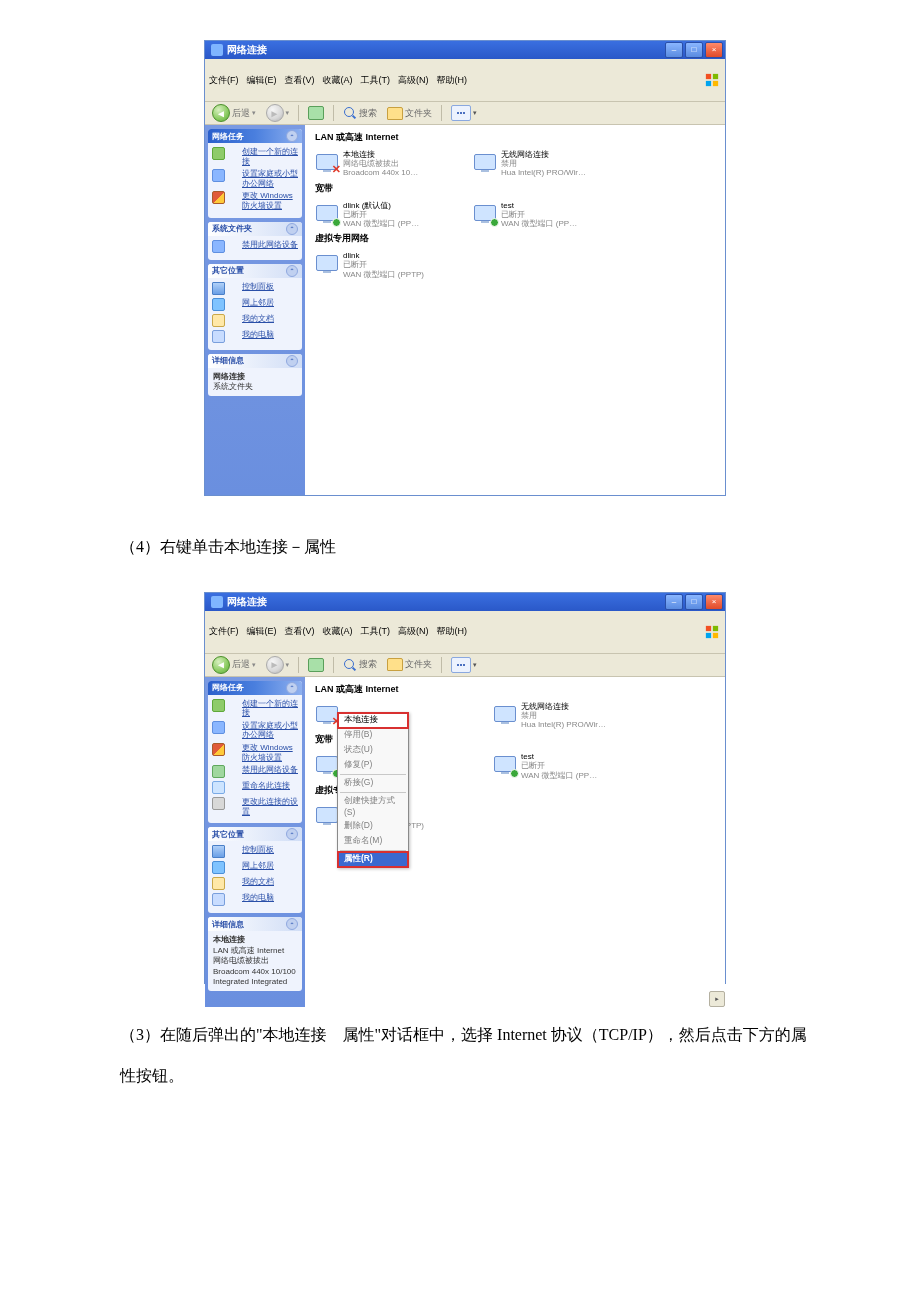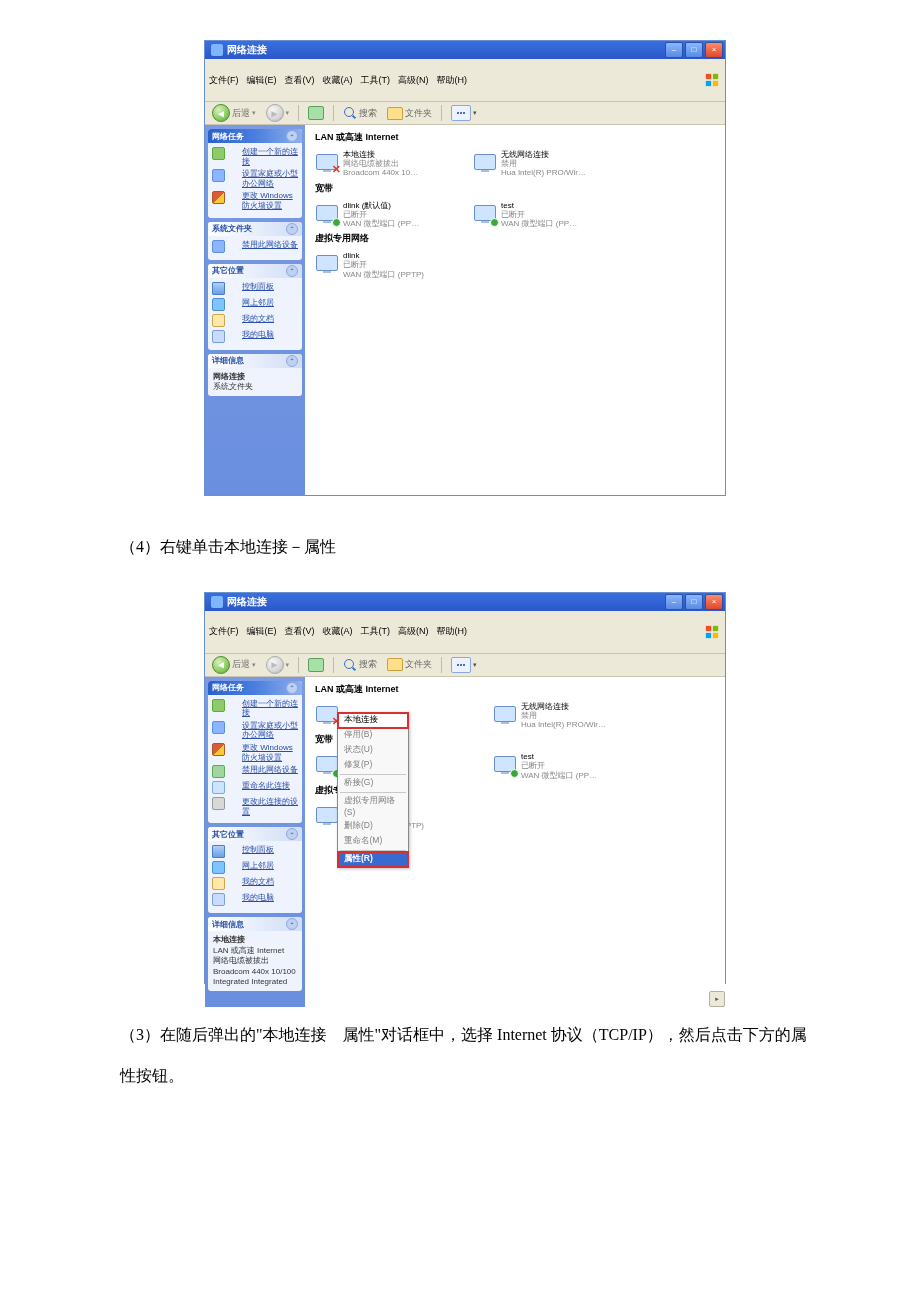--- a/index.html
+++ b/index.html
@@ -669,21 +669,21 @@
           </div>
 
           <div class="ctxmenu">
             <div class="ctx-item top" data-bind="ctxmenu.i0">本地连接</div>
             <div class="ctx-item" data-bind="ctxmenu.i1">停用(B)</div>
             <div class="ctx-item" data-bind="ctxmenu.i2">状态(U)</div>
             <div class="ctx-item" data-bind="ctxmenu.i3">修复(P)</div>
             <div class="ctx-sep"></div>
             <div class="ctx-item" data-bind="ctxmenu.i4">桥接(G)</div>
             <div class="ctx-sep"></div>
-            <div class="ctx-item" data-bind="ctxmenu.i5">虚拟专用网络(S)</div>
+            <div class="ctx-item" data-bind="ctxmenu.i5">创建快捷方式(S)</div>
             <div class="ctx-item" data-bind="ctxmenu.i6">删除(D)</div>
             <div class="ctx-item" data-bind="ctxmenu.i7">重命名(M)</div>
             <div class="ctx-sep"></div>
             <div class="ctx-item hl" data-bind="ctxmenu.i8">属性(R)</div>
           </div>
         </div>
         <div class="conn-item" style="margin-left:20px;">
           <div class="conn-icon">
                 <div class="ci-screen"></div>
               </div>

